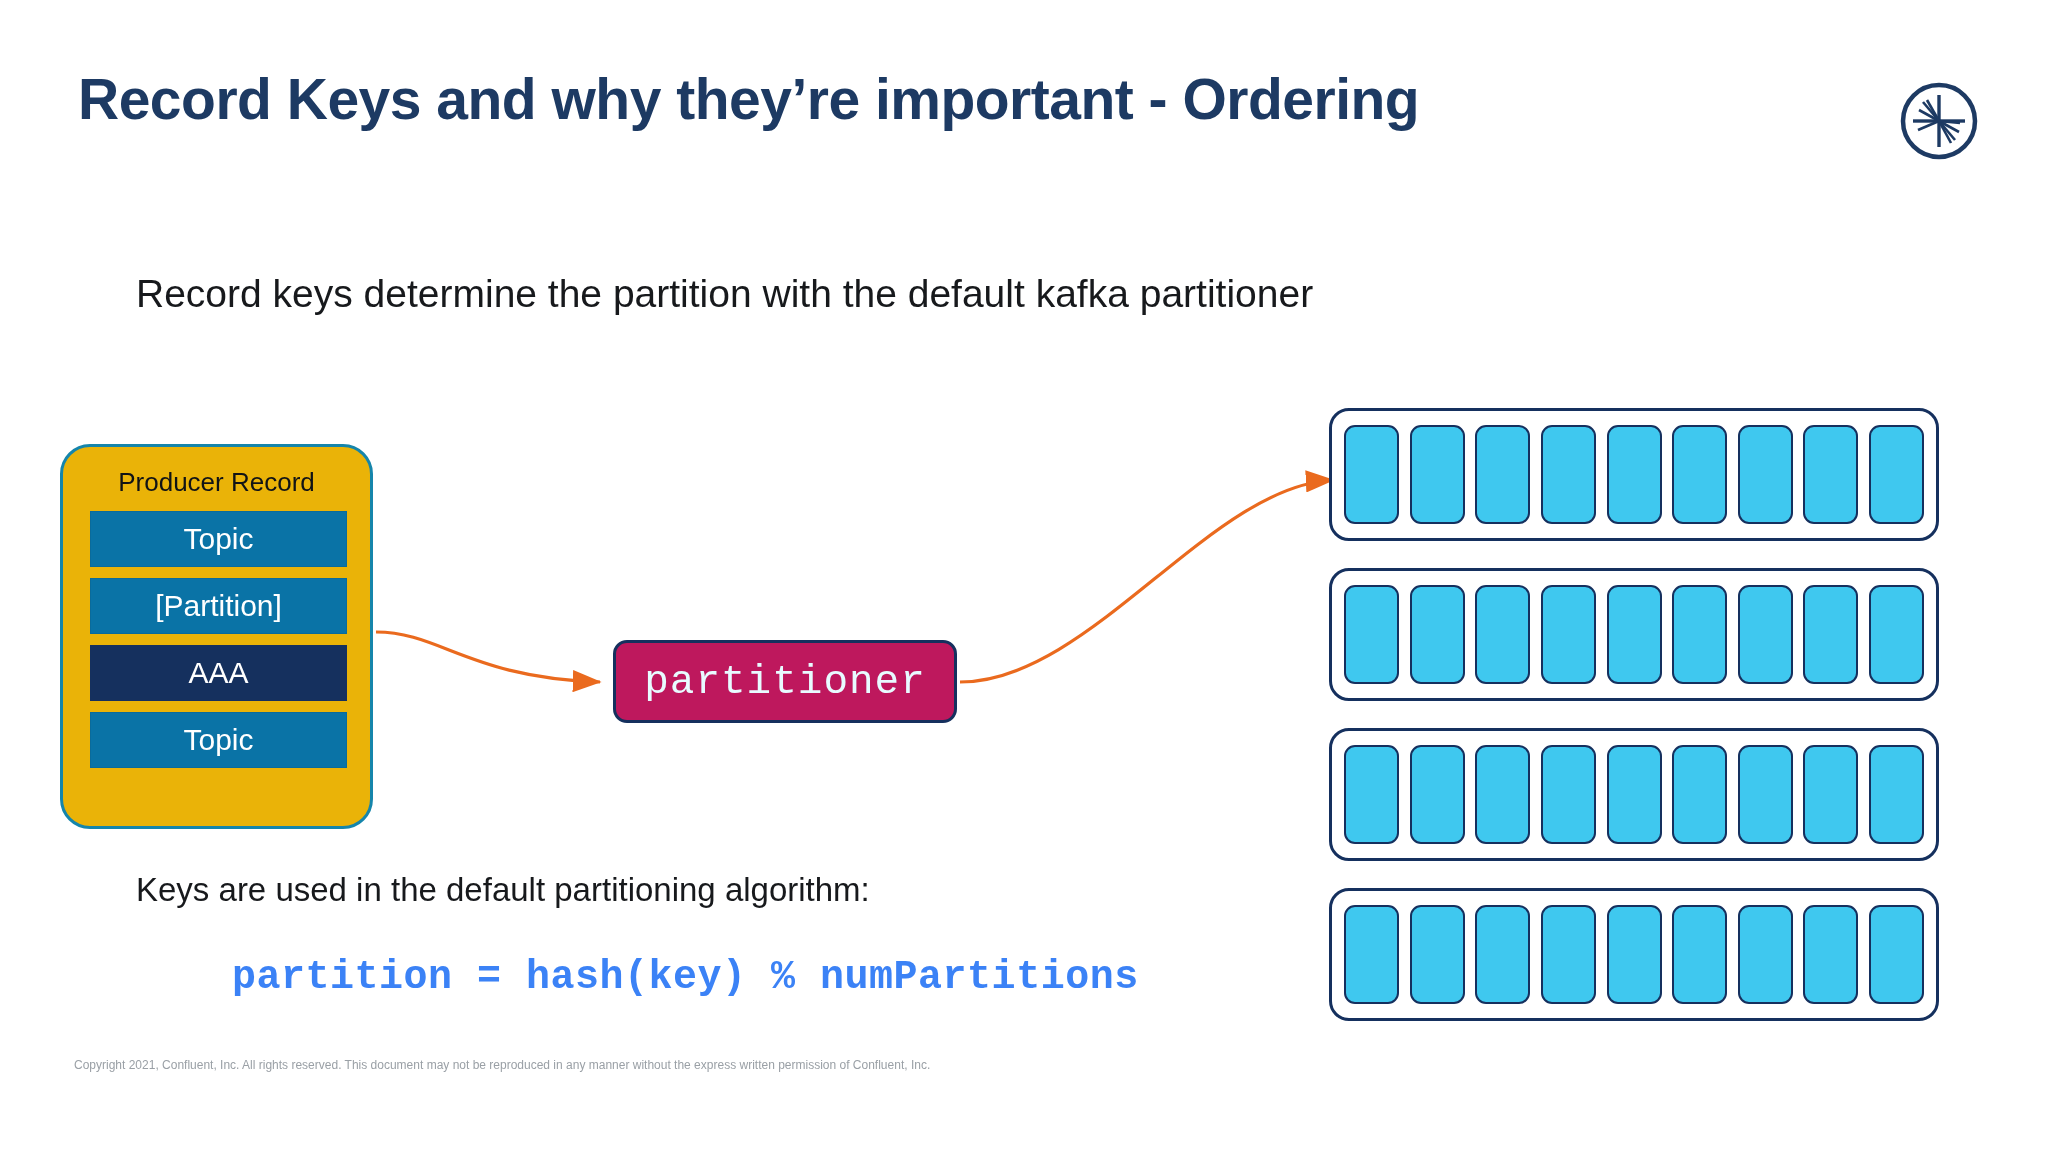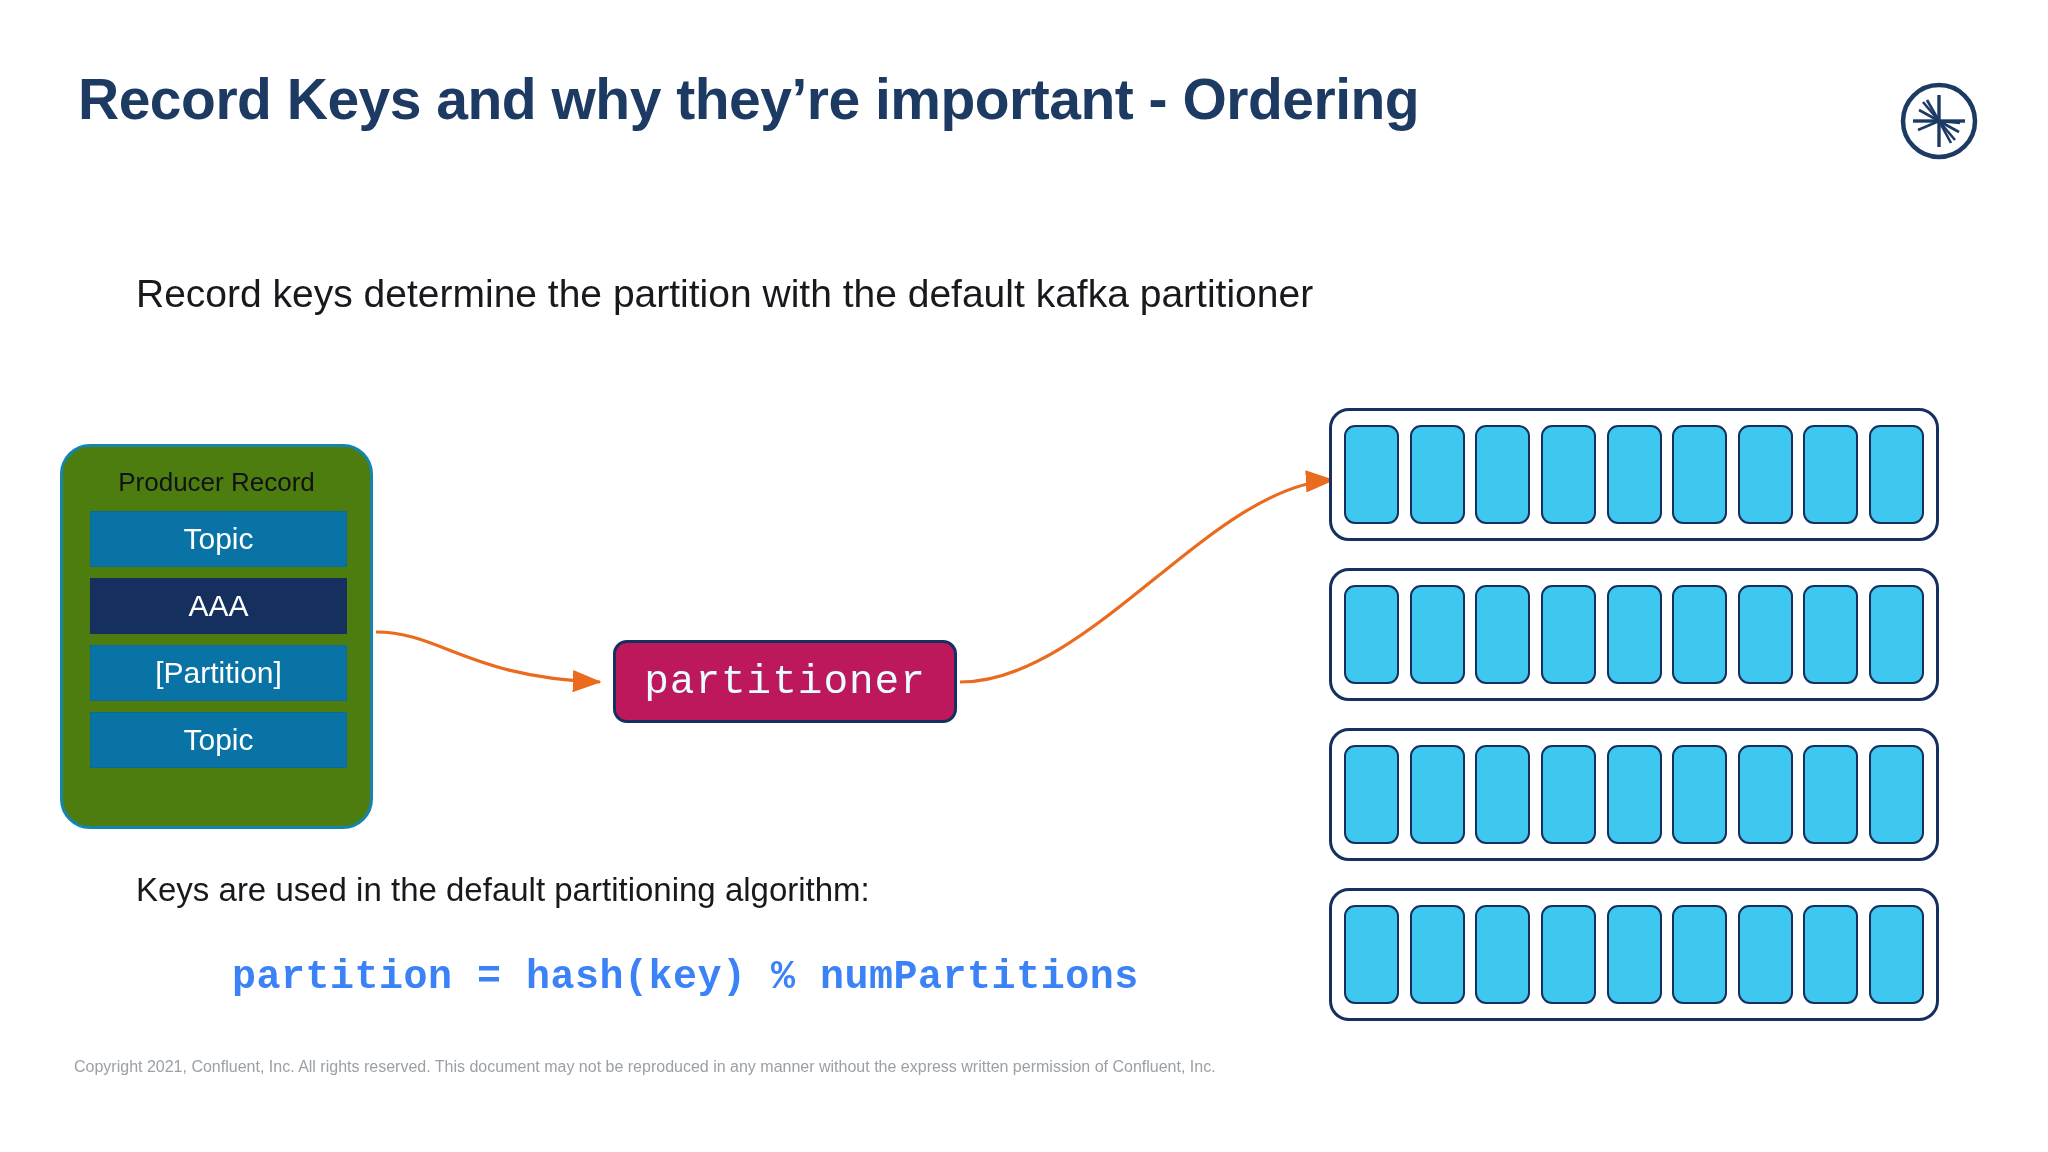--- a/index.html
+++ b/index.html
@@ -51,21 +51,21 @@
     height: 82px;
   }
 
   
   #producer-record-card {
     position: absolute;
     left: 60px;
     top: 444px;
     width: 313px;
     height: 385px;
-    background: #4d7c0f;
+    background: #eab308;
     border: 3px solid #1585ab;
     border-radius: 30px;
     box-sizing: border-box;
   }
   #producer-record-title {
     position: absolute;
     left: 0;
     top: 20px;
     width: 100%;
     text-align: center;
@@ -176,21 +176,21 @@
     font-weight: bold;
     color: #3b82f6;
     letter-spacing: 0.5px;
   }
 
   
   #copyright-footer {
     position: absolute;
     left: 74px;
     top: 1058px;
-    font-size: 16px;
+    font-size: 12px;
     color: #9aa0a6;
     font-weight: 300;
   }
 </style>
 </head>
 <body>
 
 <div id="slide-title">Record Keys and why they’re important - Ordering</div>
 
 <div id="brand-logo">
@@ -216,25 +216,25 @@
 </div>
 
 <div id="lead-text">Record keys determine the partition with the default kafka partitioner</div>
 
 <div id="producer-record-card">
   <div id="producer-record-title">Producer Record</div>
   <div class="record-field-list">
     <div class="record-field">
       <span>Topic</span>
     </div>
+    <div class="record-field">
+      <span>[Partition]</span>
+    </div>
     <div class="record-field key-highlight">
       <span>AAA</span>
-    </div>
-    <div class="record-field">
-      <span>[Partition]</span>
     </div>
     <div class="record-field">
       <span>Topic</span>
     </div>
   </div>
 </div>
 
 <div id="partitioner-box">partitioner</div>
 
 <svg id="arrows-layer" viewBox="0 0 2048 1152">

